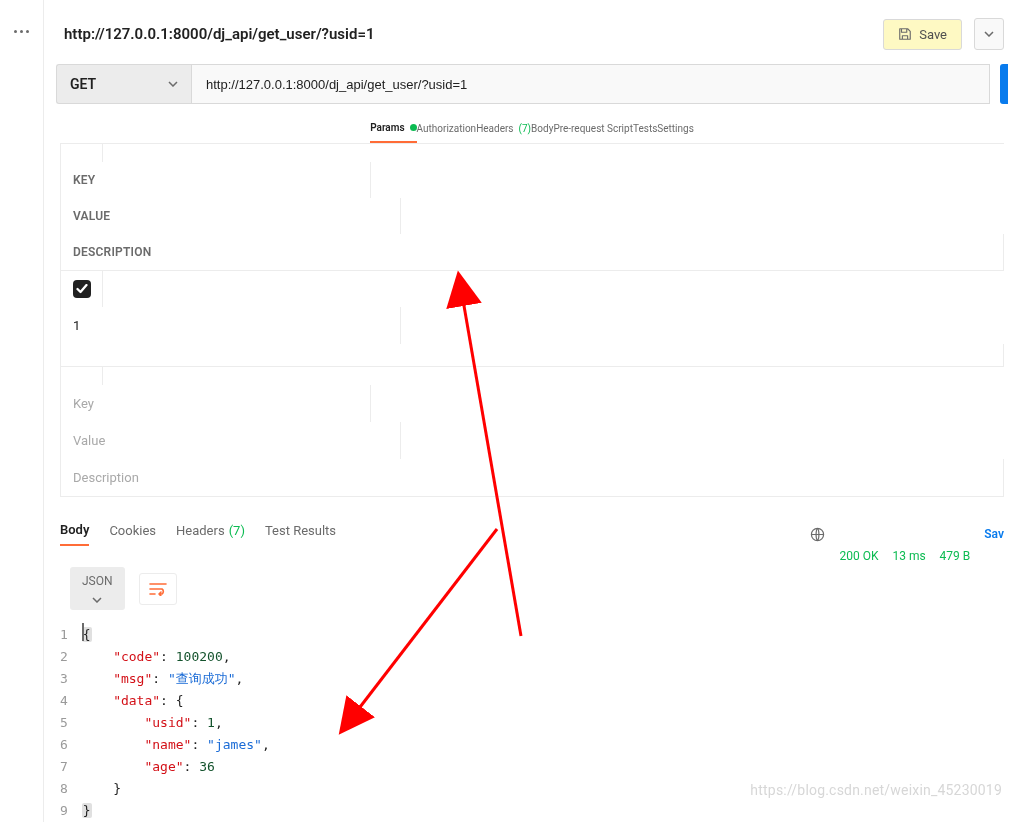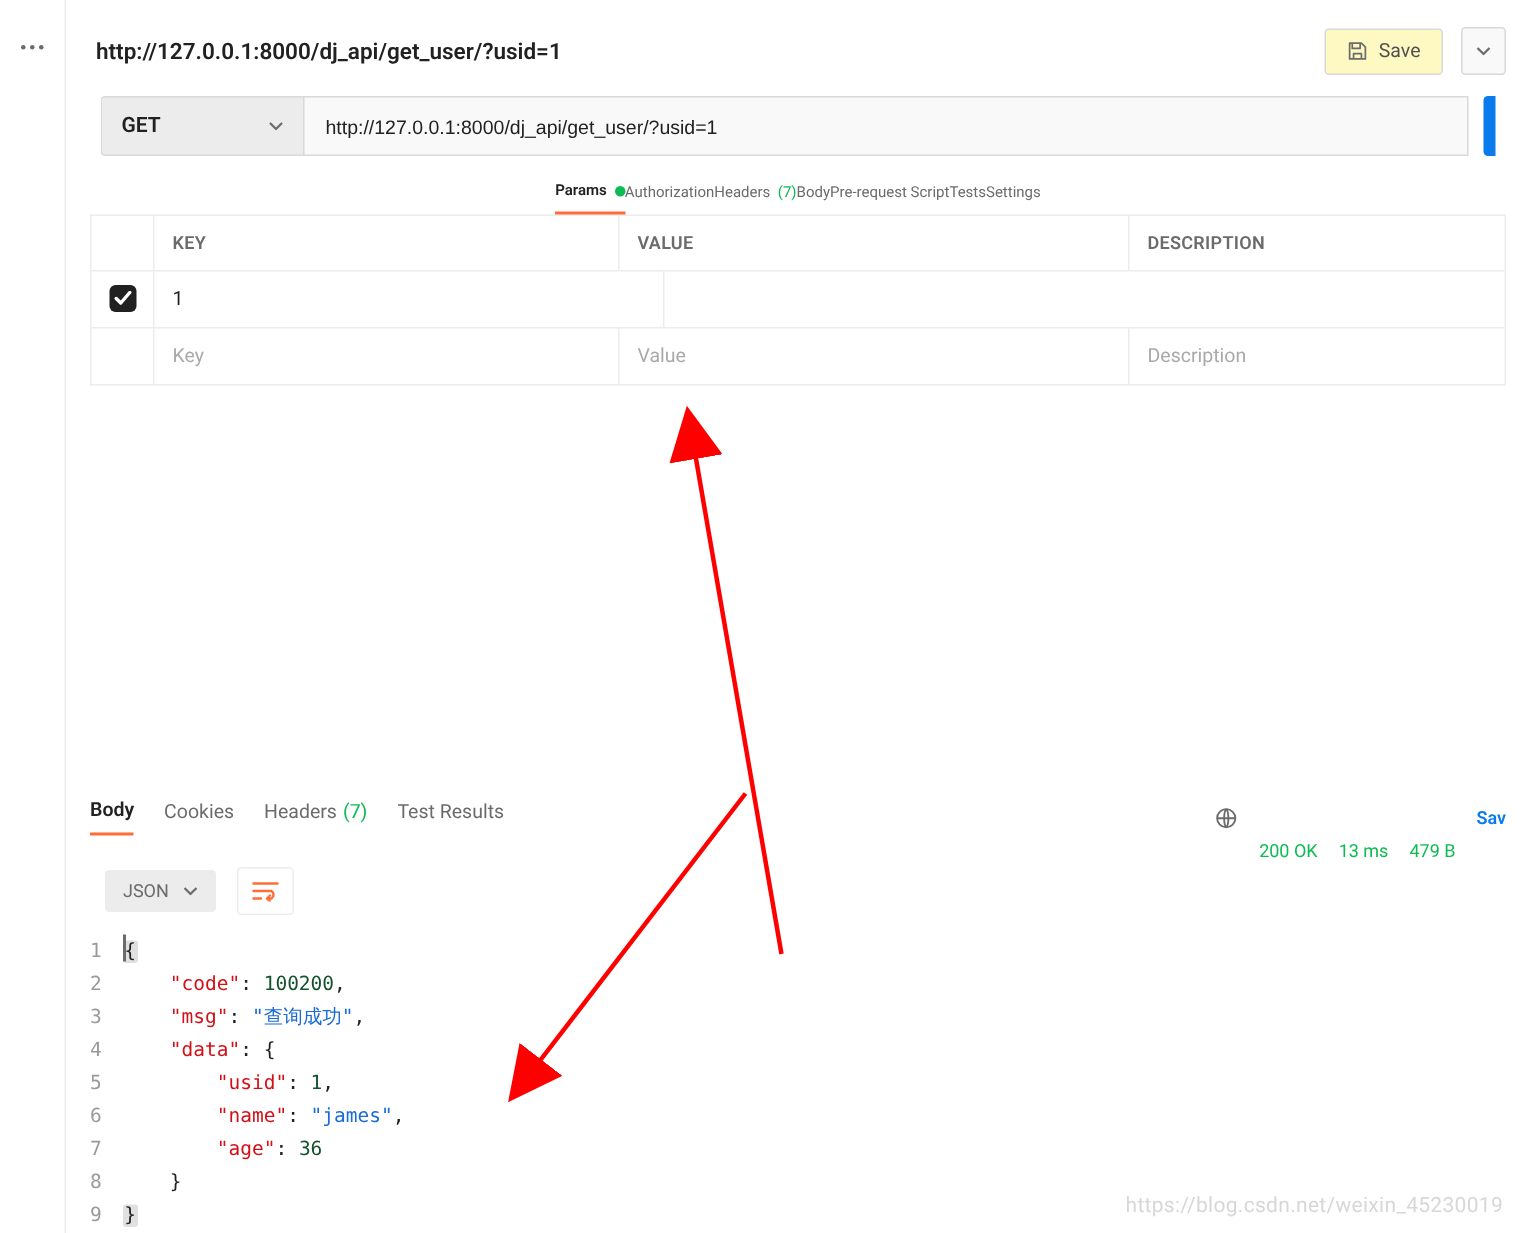--- a/index.html
+++ b/index.html
@@ -69,21 +69,21 @@
       border-radius: 3px;
       background: #f9f9f9;
       width: 30px; height: 32px;
       display: inline-flex; align-items: center; justify-content: center;
       cursor: pointer;
     }
     .chev { width: 10px; height: 6px; }
     .chev path { stroke: #6b6b6b; stroke-width: 1.5; fill: none; }
     .req-row {
       display: flex;
-      margin: 0 23px;
+      margin: 0 12px;
       gap: 0;
       position: relative;
     }
     .method-select {
       display: flex;
       align-items: center;
       justify-content: space-between;
       width: 135px;
       background: #ececec;
       border: 1px solid #d9d9d9;
@@ -142,20 +142,21 @@
       color: #6b6b6b;
     }
     .params-table {
       margin: 0 16px;
       border: 1px solid #ececec;
       border-right: none;
     }
     .pt-row {
       display: flex;
       border-bottom: 1px solid #ececec;
+      flex-direction: column;
     }
     .pt-row:last-child { border-bottom: none; }
     .pt-cell {
       border-right: 1px solid #ececec;
       padding: 11px 12px;
       font-size: 13px;
     }
     .pt-check { width: 42px; text-align: center; padding: 9px 0; }
     .pt-key { width: 310px; }
     .pt-val { width: 340px; }
@@ -219,20 +220,21 @@
     .seg-tab.active { background: #fff; color: #212121; font-weight: 600; }
     .lang-select {
       margin-left: 10px;
       display: flex; align-items: center; gap: 9px;
       background: #ececec;
       border-radius: 3px;
       padding: 7px 12px;
       font-size: 12px;
       color: #6b6b6b;
       cursor: pointer;
+      flex-direction: column;
     }
     .wrap-btn {
       margin-left: 8px;
       width: 38px; height: 32px;
       display: inline-flex; align-items: center; justify-content: center;
       background: #fff;
       border: 1px solid #ececec;
       border-radius: 3px;
       cursor: pointer;
     }
@@ -261,21 +263,21 @@
       left: -0px; top: -1px;
     }
     .tok-str { color: #d31017; }
     .tok-num { color: #14532d; }
     .tok-name { color: #1a6bd6; }
     .tok-punc { color: #212121; }
     .brace-hl { background: #e0e0e0; border-radius: 2px; padding: 0 1px; }
     .watermark {
       position: absolute;
       right: 18px;
-      bottom: 10px;
+      bottom: 24px;
       font-size: 14px;
       color: #d7d7d7;
       letter-spacing: .2px;
     }
     
     .annot {
       position: absolute;
       pointer-events: none;
       z-index: 50;
     }

